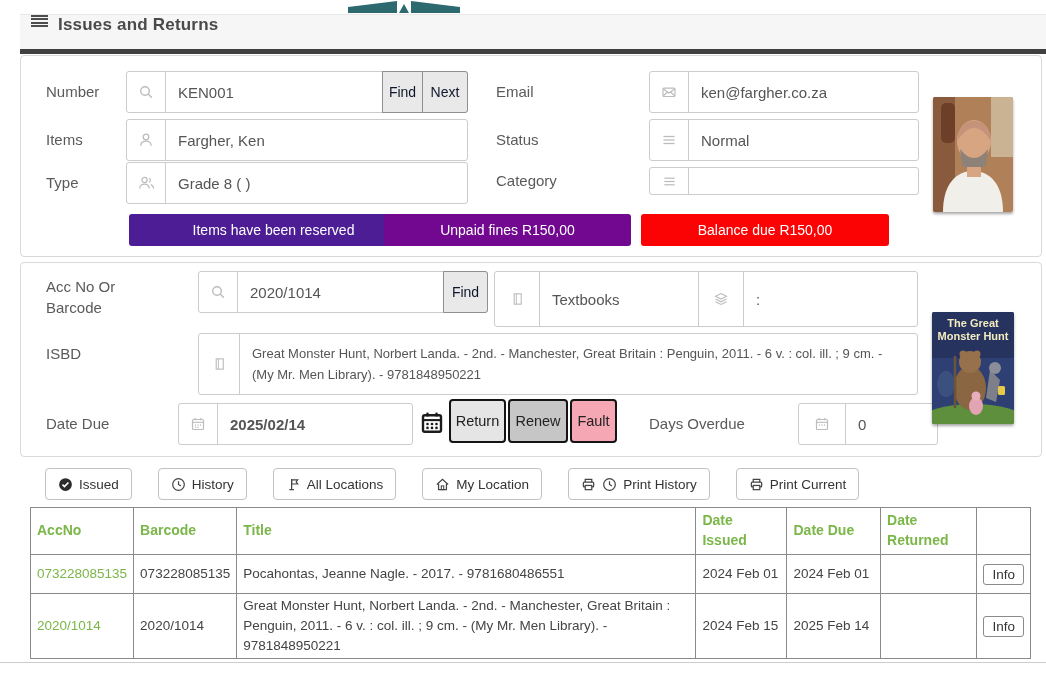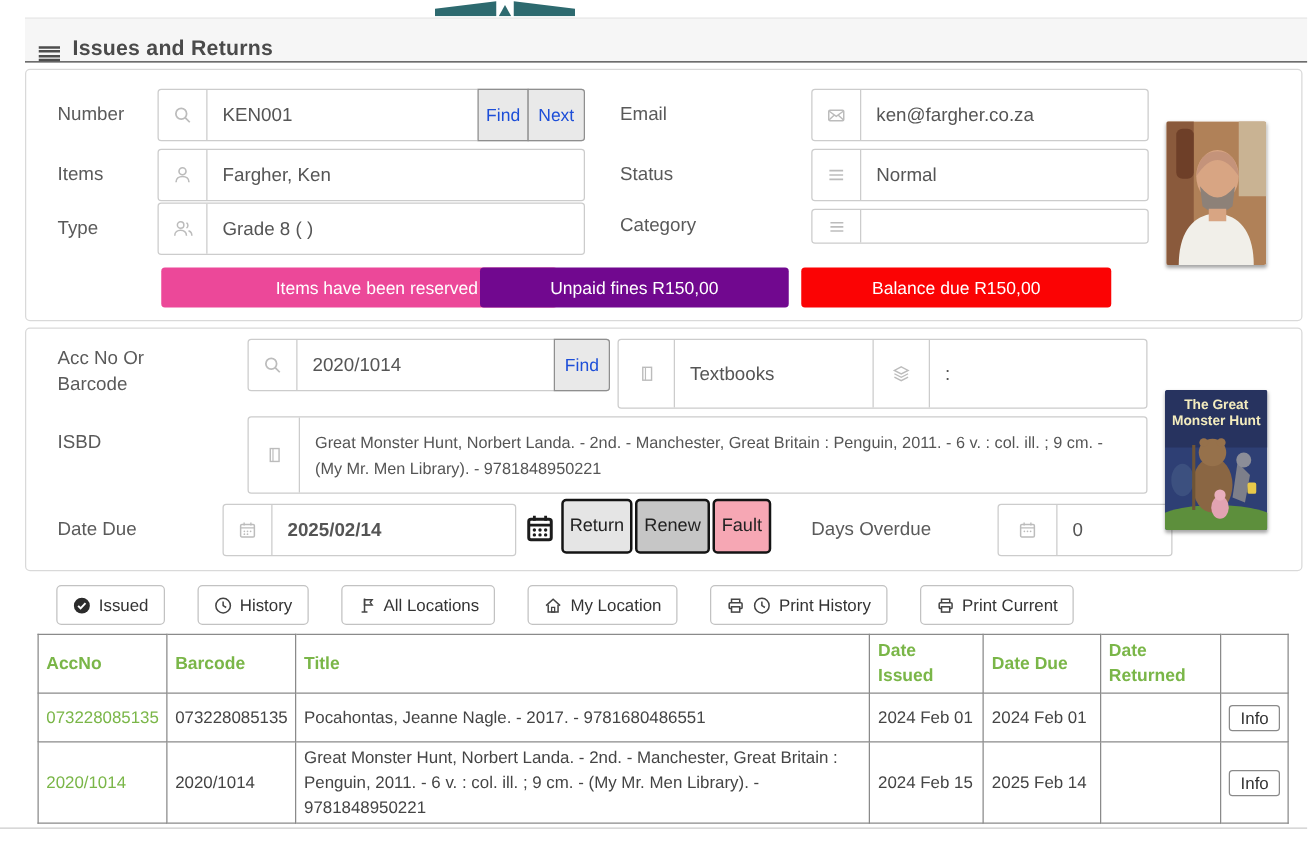--- a/index.html
+++ b/index.html
@@ -1,34 +1,34 @@
 <!DOCTYPE html>
 <html><head>
 <meta charset="utf-8">
 <style>
   html,body{margin:0;padding:0;background:#fff;}
   .page{position:relative;width:1046px;height:686px;background:#fff;overflow:hidden;
         font-family:"Liberation Sans","DejaVu Sans",sans-serif;color:#555;}
   
   .logo{position:absolute;left:348px;top:0;}
   .headerbar{position:absolute;left:20px;top:14px;width:1026px;height:34px;background:#f6f6f6;
-             border-top:1px solid #e8e8e8;border-bottom:1px solid #404040;display:flex;align-items:flex-end;}
+             border-top:1px solid #e8e8e8;border-bottom:5px solid #404040;display:flex;align-items:flex-start;}
   .hamburger{width:17px;height:12px;margin-left:11px;display:flex;flex-direction:column;justify-content:space-between;}
   .hamburger span{display:block;height:2px;background:#4d4d4d;}
   .page-title{margin-left:10px;font-size:17px;font-weight:700;color:#4a4a4a;letter-spacing:.2px;}
   
   .panel{position:absolute;left:20px;width:1020px;border:1px solid #d9d9d9;border-radius:4px;background:#fff;}
   #panel-patron{top:55px;height:200px;}
   #panel-item{top:262px;height:193px;}
   .flabel{position:absolute;font-size:15px;color:#5a5a5a;}
   
   .grp{position:absolute;display:flex;align-items:stretch;border:1px solid #ccc;border-radius:3px;background:#fff;box-sizing:border-box;}
   .icell{width:38px;display:flex;align-items:center;justify-content:center;border-right:1px solid #ccc;color:#bcbcbc;flex:none;}
   .val{flex:1;display:flex;align-items:center;padding-left:12px;font-size:15px;color:#555;white-space:nowrap;overflow:hidden;}
-  .grp-btn{flex:none;display:flex;align-items:center;justify-content:center;font-size:14px;color:#1d4ed8;
+  .grp-btn{flex:none;display:flex;align-items:center;justify-content:center;font-size:14px;color:#0f172a;
            background:#e9e9e9;border:1px solid #8f8f8f;margin:-1px -1px -1px 0;cursor:pointer;}
   .grp-btn.last{border-radius:0 3px 3px 0;}
   
   .badge{position:absolute;top:158px;height:32px;border-radius:3px;display:flex;align-items:center;justify-content:center;
          color:#fff;font-size:14px;}
   
   .act-btn{height:44px;box-sizing:border-box;border:2px solid #141414;border-radius:4px;font-size:14.5px;color:#222;
            display:flex;align-items:center;justify-content:center;padding:0 10px;cursor:pointer;}
   
   .tabs{position:absolute;left:45px;top:468px;display:flex;gap:26px;}
@@ -149,21 +149,21 @@
         <rect x="58" y="0" width="22" height="60" fill="#c9b393"></rect>
         <rect x="8" y="6" width="14" height="40" rx="5" fill="#6e3f28"></rect>
         <path d="M10 115 C10 86 24 74 40 74 C56 74 70 86 70 115 Z" fill="#f1efe9"></path>
         <ellipse cx="41" cy="44" rx="17" ry="21" fill="#d8a583"></ellipse>
         <path d="M24 44 q17 -26 34 0 q-2 -20 -17 -20 q-15 0 -17 20" fill="#c4937a"></path>
         <path d="M27 52 q14 18 28 0 l-2 16 q-12 10 -24 0 Z" fill="#8d8178"></path>
         <rect x="34" y="70" width="14" height="10" fill="#d8a583"></rect>
       </svg>
     </div>
 
-    <div class="badge" style="left:108px;width:289px;background:#ec4899;padding-left:28px;">Items have been reserved</div>
+    <div class="badge" style="left:108px;width:289px;background:#4c1d95;">Items have been reserved</div>
     <div class="badge" style="left:363px;width:247px;background:#71088f;">Unpaid fines R150,00</div>
     <div class="badge" style="left:620px;width:248px;background:#fb0304;">Balance due R150,00</div>
   </div>
 
   <div class="panel" id="panel-item">
 
     <div class="flabel" style="left:25px;top:13px;width:112px;line-height:21px;">Acc No Or Barcode</div>
     <div class="grp" style="left:177px;top:8px;width:290px;height:42px;">
       <div class="icell">
         <svg width="16" height="16" viewBox="0 0 16 16">

